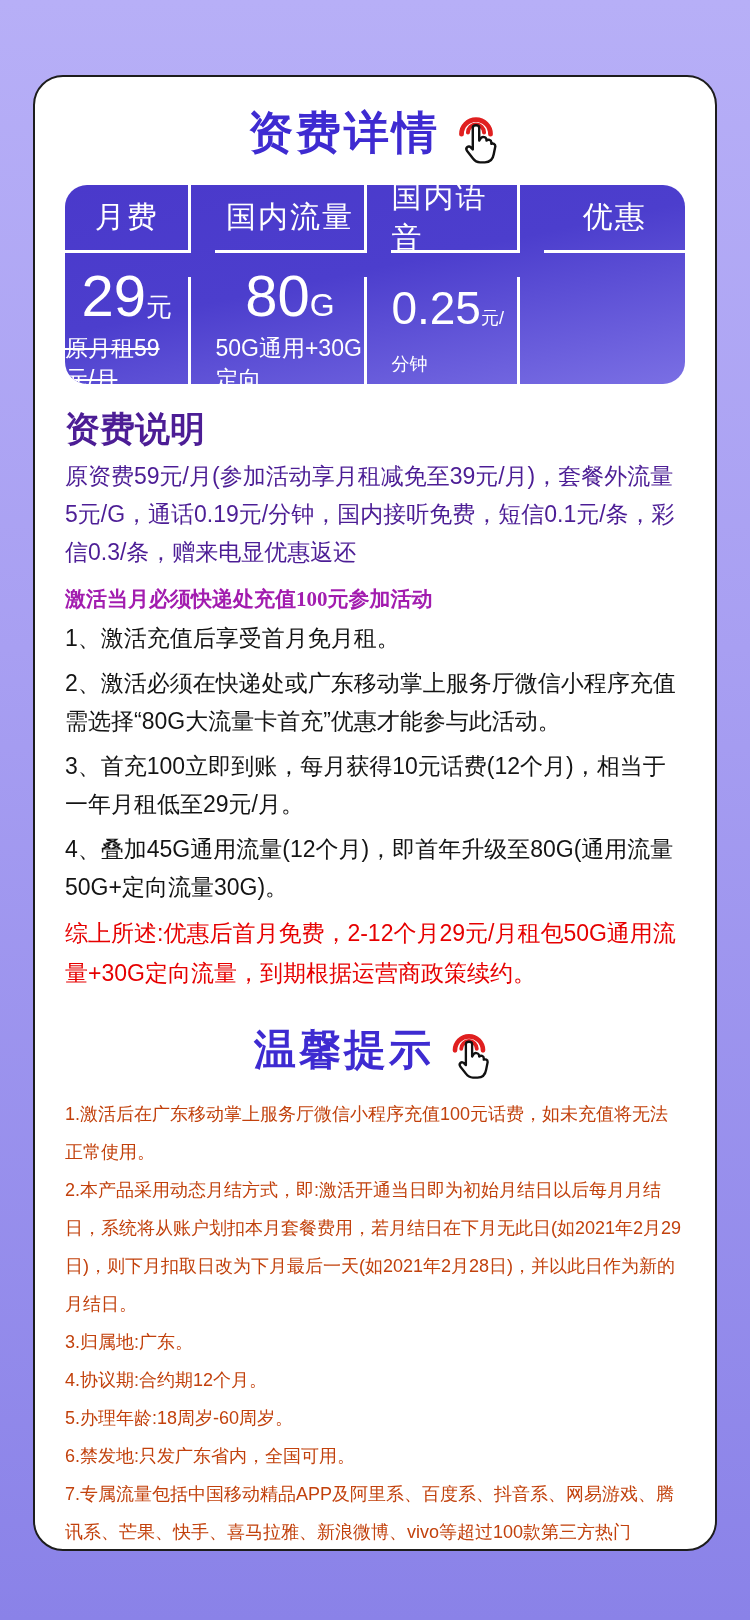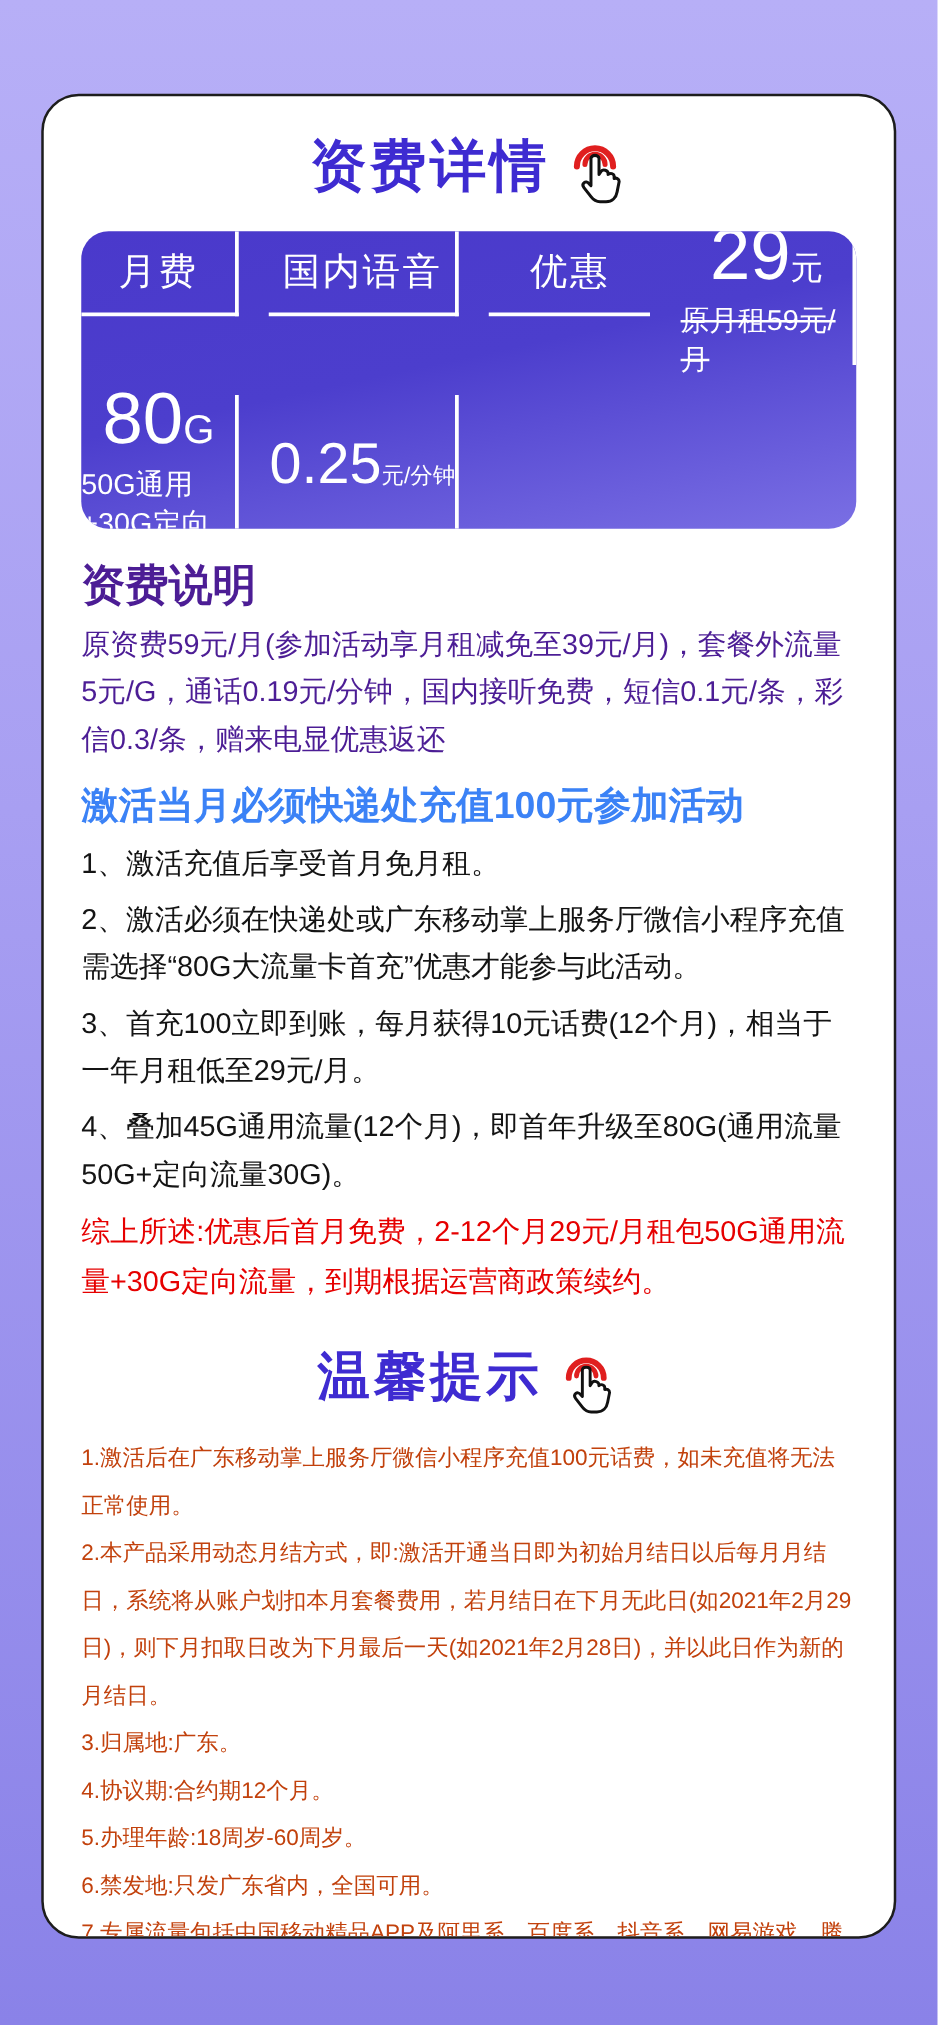--- a/index.html
+++ b/index.html
@@ -8,21 +8,21 @@
     background:linear-gradient(180deg,#b7aff7 0%,#a89ff2 40%,#8a82e8 100%);
     font-family:"Liberation Sans","DejaVu Sans",sans-serif;
     -webkit-font-smoothing:antialiased;
   }
   .card{
     position:absolute;left:33px;top:75px;width:684px;height:1476px;
     background:#ffffff;border:2px solid #1d1d1d;border-radius:30px;
     box-sizing:border-box;padding:26px 30px 0 30px;overflow:hidden;
   }
   .section-title{
-    display:flex;align-items:flex-start;justify-content:center;gap:10px;
+    display:flex;align-items:center;justify-content:center;gap:10px;
     margin:0 0 0 0;
   }
   .section-title h1,.section-title h2{
     margin:0;color:#3e2bd1;font-weight:900;letter-spacing:3px;
   }
   .section-title h1{font-size:45px;}
   .section-title h2{font-size:42px;}
   .tap-icon{width:52px;height:58px;display:inline-block;position:relative;top:6px;}
   .plan-table{
     margin-top:22px;
@@ -44,21 +44,21 @@
   .bignum{font-size:58px;font-weight:500;line-height:1;}
   .bignum .unit{font-size:26px;font-weight:400;}
   .bignum .unit-g{font-size:32px;}
   .voice-num{font-size:46px;font-weight:500;line-height:1;}
   .voice-num .unit{font-size:18px;font-weight:400;}
   .subline{font-size:23px;margin-top:8px;}
   .strike{text-decoration:line-through;}
   .discount-cell{font-size:30px;letter-spacing:1px;}
   .fee-heading{margin:22px 0 2px 0;font-size:35px;font-weight:700;color:#4c1d95;}
   .body-text{margin:4px 0 0 0;font-size:23px;line-height:38px;color:#4c1d95;}
-  .red-heading{margin:14px 0 6px 0;font-size:30px;font-weight:700;color:#3b82f6;}
+  .red-heading{margin:14px 0 6px 0;font-size:21px;font-weight:700;color:#a21caf;font-family:Liberation Serif, serif;}
   .list-item{margin:0 0 7px 0;font-size:23px;line-height:38px;color:#141414;}
   .red-summary{margin:6px 0 0 0;font-size:23px;line-height:40px;color:#e60000;}
   .tips-title-row{margin-top:28px;}
   .tips-block{margin-top:16px;}
   .tip-item{margin:0;font-size:18px;line-height:38px;color:#c2410c;}
 </style>
 </head>
 <body>
 
 <div class="card">
@@ -69,20 +69,21 @@
       <svg viewBox="0 0 64 72" width="52" height="58">
         <path d="M14 30 A 18 18 0 1 1 50 30" fill="none" stroke="#e01f1f" stroke-width="6" stroke-linecap="round"></path>
         <path d="M22 28 A 10 10 0 1 1 42 28" fill="none" stroke="#e01f1f" stroke-width="5" stroke-linecap="round"></path>
         <path d="M28 22 c0-4 8-4 8 0 v16 l2-3 c2-3 7-1 7 2 v1 c2-2 6-1 6 2 v2 c2-1 5 0 5 3 l-2 10 c-1 6-5 10-11 10 h-6 c-4 0-6-1-9-5 l-7-9 c-3-4 2-8 5-4 l2 2 z" fill="#ffffff" stroke="#111111" stroke-width="3" stroke-linejoin="round"></path>
       </svg>
     </span>
   </div>
 
   <div class="plan-table">
     <div class="th bdr">月费</div>
+    <div class="th bdr">国内流量</div>
     <div class="th bdr">国内语音</div>
     <div class="th">优惠</div>
 
     <div class="td bdr">
       <div class="bignum"><span>29</span><span class="unit">元</span></div>
       <div class="subline strike">原月租59元/月</div>
     </div>
     <div class="td bdr">
       <div class="bignum"><span>80</span><span class="unit unit-g">G</span></div>
       <div class="subline">50G通用+30G定向</div>

